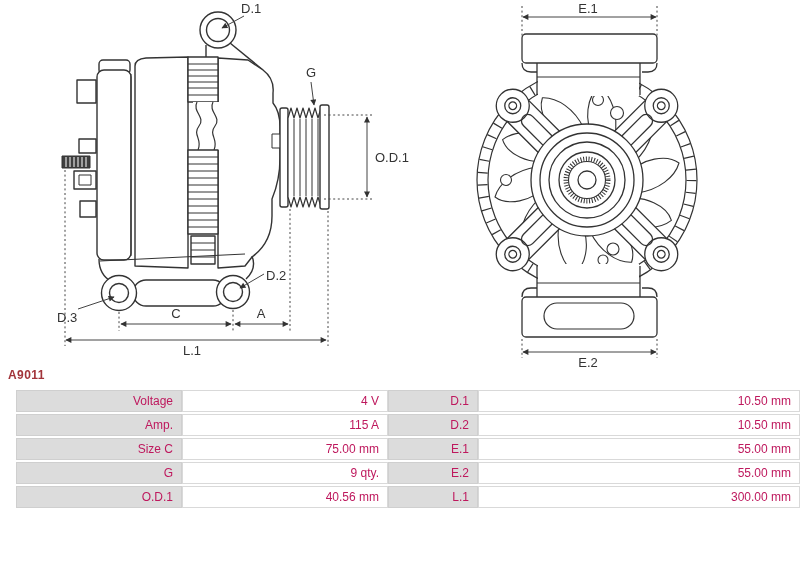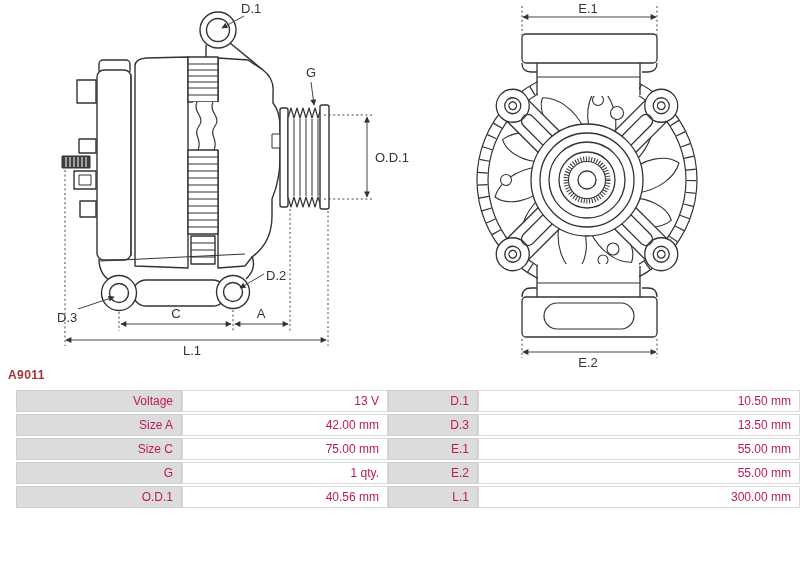--- a/index.html
+++ b/index.html
@@ -251,39 +251,39 @@
   <table class="specs">
     <colgroup>
       <col style="width:166px">
         <col style="width:206px">
       <col style="width:90px">
         <col style="width:322px">
     </colgroup>
     <tbody>
       <tr>
         <td class="lab">Voltage</td>
-        <td>13 V</td>
+        <td>4 V</td>
         <td class="lab">D.1</td>
         <td>10.50 mm</td>
       </tr>
       <tr>
-        <td class="lab">Size A</td>
-        <td>42.00 mm</td>
-        <td class="lab">D.3</td>
-        <td>13.50 mm</td>
+        <td class="lab">Amp.</td>
+        <td>115 A</td>
+        <td class="lab">D.2</td>
+        <td>10.50 mm</td>
       </tr>
       <tr>
         <td class="lab">Size C</td>
         <td>75.00 mm</td>
         <td class="lab">E.1</td>
         <td>55.00 mm</td>
       </tr>
       <tr>
         <td class="lab">G</td>
-        <td>1 qty.</td>
+        <td>9 qty.</td>
         <td class="lab">E.2</td>
         <td>55.00 mm</td>
       </tr>
       <tr>
         <td class="lab">O.D.1</td>
         <td>40.56 mm</td>
         <td class="lab">L.1</td>
         <td>300.00 mm</td>
       </tr>
     </tbody>

